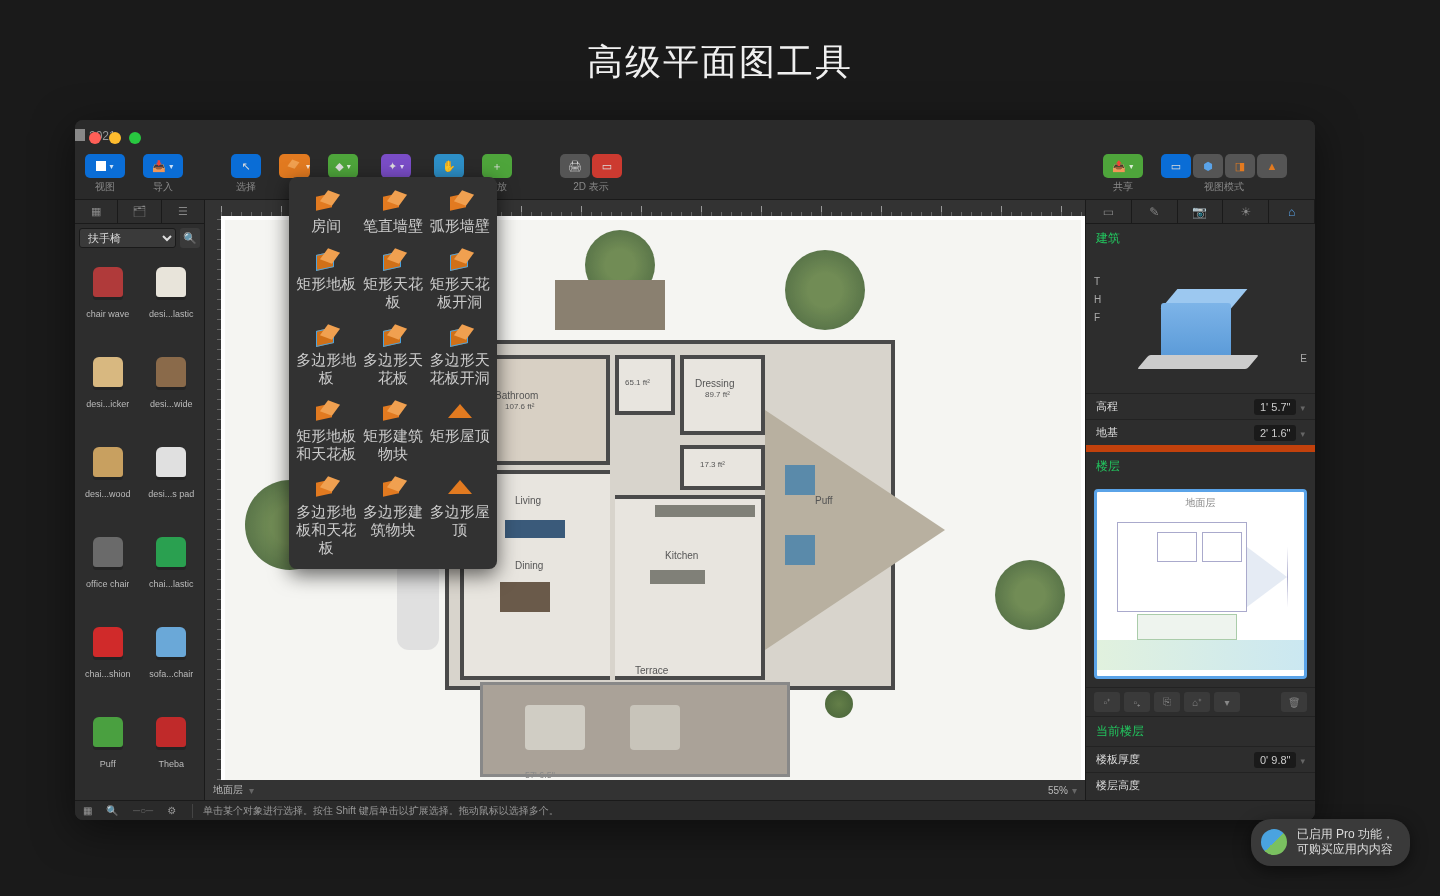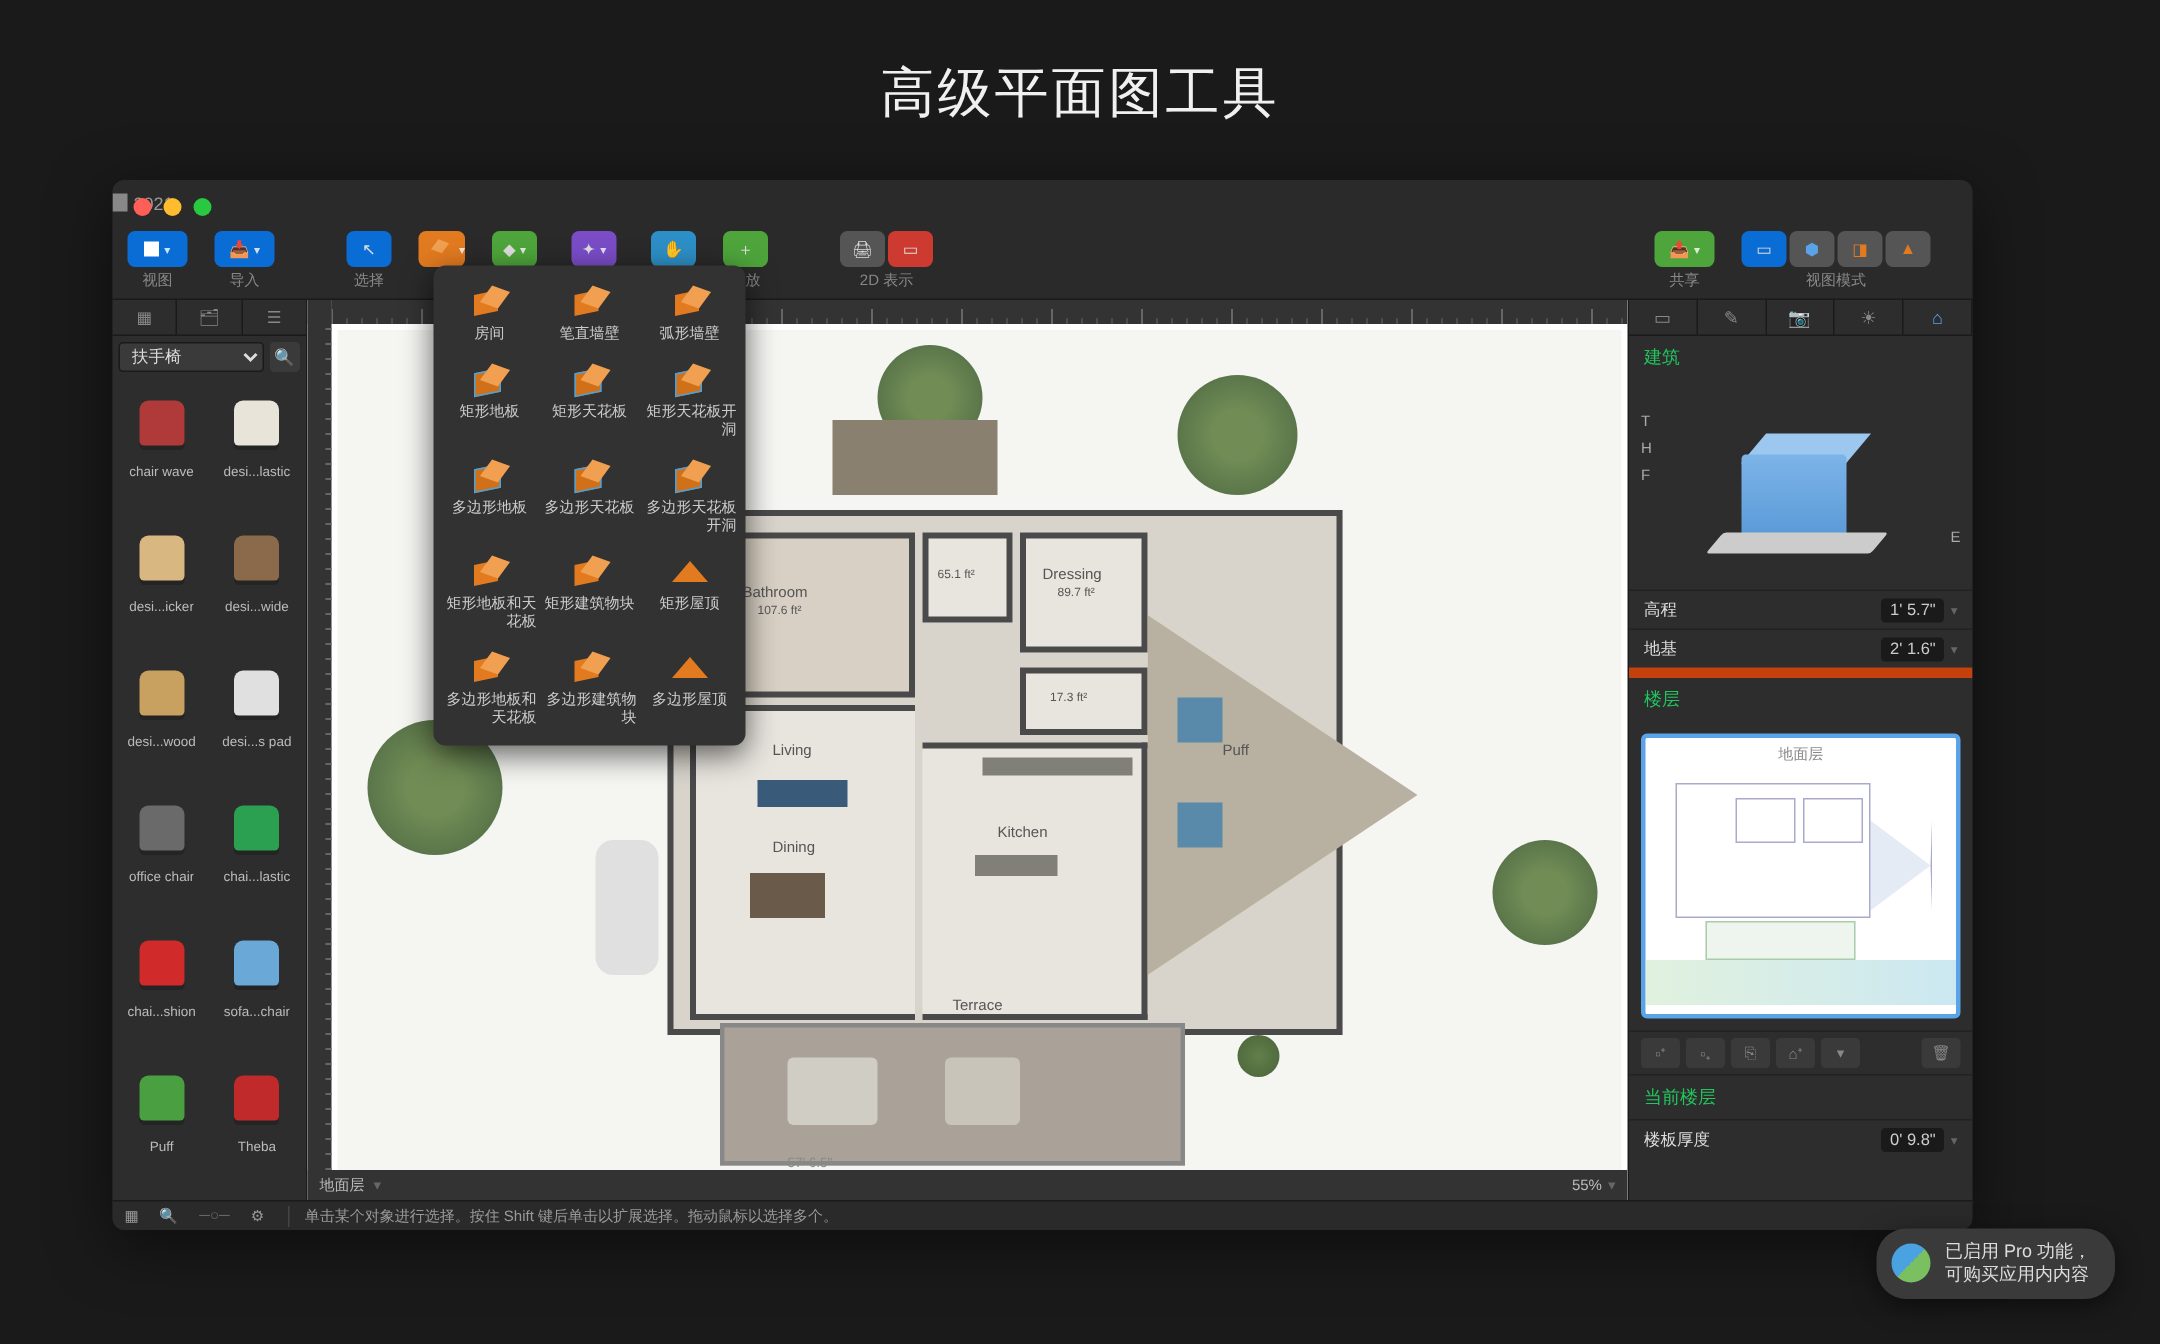--- a/index.html
+++ b/index.html
@@ -37,21 +37,21 @@
 .ls-search select { flex: 1; background: #3a3a3a; border: 1px solid #1a1a1a; color: #ddd; font-size: 11px; height: 20px; border-radius: 3px; padding: 0 4px; }
 .ls-search .mag { width: 20px; height: 20px; background: #3a3a3a; border-radius: 3px; display: flex; align-items: center; justify-content: center; font-size: 11px; color: #888; }
 .furniture-grid { flex: 1; overflow: auto; padding: 6px 2px; display: grid; grid-template-columns: 1fr 1fr; gap: 4px 2px; }
 .furn-item { display: flex; flex-direction: column; align-items: center; }
 .furn-thumb { width: 48px; height: 48px; border-radius: 4px; margin-bottom: 3px; display: flex; align-items: center; justify-content: center; }
 .furn-label { font-size: 9px; color: #bbb; text-align: center; white-space: nowrap; overflow: hidden; max-width: 60px; }
 
 .tool-dropdown { position: absolute; top: 57px; left: 214px; width: 208px; background: #323232; border-radius: 8px; box-shadow: 0 6px 20px rgba(0,0,0,0.6); z-index: 50; padding: 8px 4px; display: grid; grid-template-columns: repeat(3, 1fr); gap: 4px 0; }
 .td-item { display: flex; flex-direction: column; align-items: center; padding: 4px 2px; }
 .td-icon { width: 28px; height: 24px; margin-bottom: 4px; display: flex; align-items: center; justify-content: center; }
-.td-label { font-size: 10px; color: #ccc; text-align: right; line-height: 1.2; }
+.td-label { font-size: 15px; color: #ccc; text-align: center; line-height: 1.2; }
 .box3d { width: 24px; height: 20px; position: relative; }
 .box3d::before { content: ""; position: absolute; left: 2px; top: 4px; width: 16px; height: 14px; background: #e27a20; transform: skewY(-12deg); }
 .box3d::after { content: ""; position: absolute; left: 10px; top: 0; width: 12px; height: 14px; background: #f0a050; transform: skewY(20deg) skewX(-30deg); }
 .box3d.blue-edge::before { border: 1px solid #4aa3e0; background: #d07018;}
 .roof-tri { width: 0; height: 0; border-left: 12px solid transparent; border-right: 12px solid transparent; border-bottom: 14px solid #e27a20; }
 
 .canvas-area { flex: 1; position: relative; background: #fff; overflow: hidden; }
 .ruler-h, .ruler-v { background: #333; position: absolute; z-index: 2; }
 .ruler-h { top: 0; left: 16px; right: 0; height: 16px; background-image: repeating-linear-gradient(90deg, #666 0 1px, transparent 1px 10px), repeating-linear-gradient(90deg, #999 0 1px, transparent 1px 60px); background-position: 0 12px, 0 6px; background-size: 10px 4px, 60px 10px; background-repeat: repeat-x; }
 .ruler-v { top: 0; left: 0; bottom: 0; width: 16px; background-color:#333; background-image: repeating-linear-gradient(0deg, #666 0 1px, transparent 1px 10px); background-position: 12px 0; background-size: 4px 10px; background-repeat: repeat-y;}
@@ -495,20 +495,24 @@
         <div class="fb">⌂⁺</div>
         <div class="fb">▾</div>
         <div class="fb spacer"></div>
         <div class="fb">🗑</div>
       </div>
       <div class="rs-section-title">当前楼层</div>
       <div class="prop-row">
         <span>楼板厚度</span>
         <span><span class="val">0' 9.8"</span><span class="chev">▾</span></span>
       </div>
+      <div class="prop-row">
+        <span>楼层高度</span>
+        <span></span>
+      </div>
     </div>
   </div>
 
   <div class="statusbar">
     <div class="sb-left sb-icons">
       <span>▦</span>
       <span>🔍</span>
       <span style="color:#666">─○─</span>
       <span>⚙</span>
     </div>

